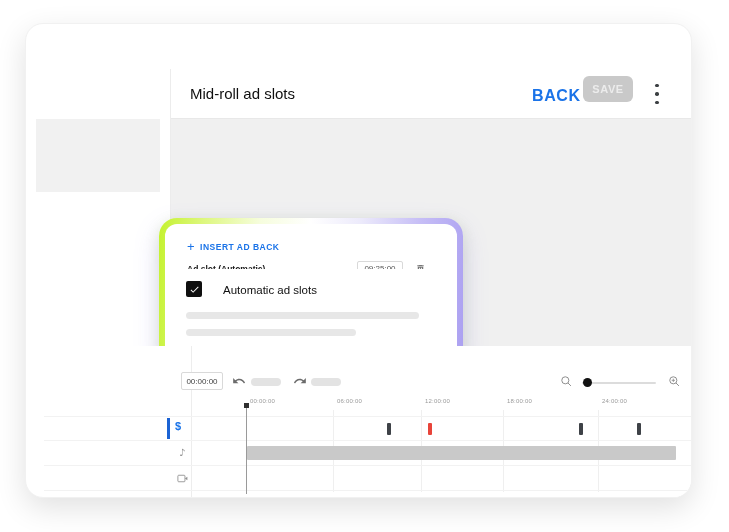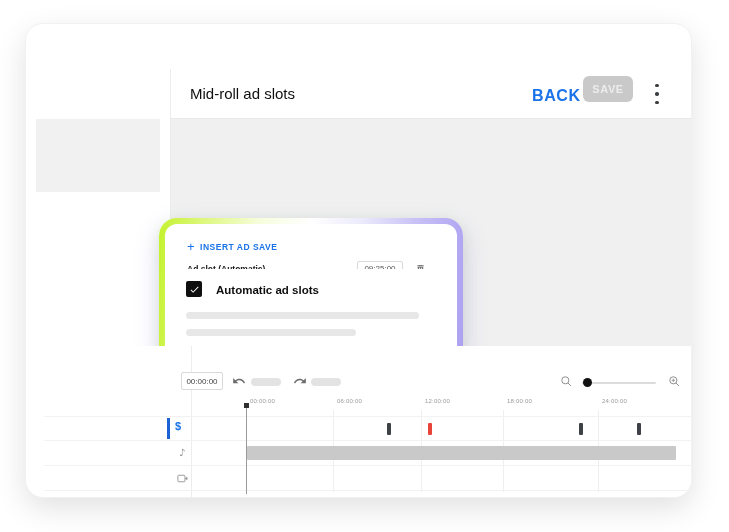--- a/index.html
+++ b/index.html
@@ -58,21 +58,21 @@
   .slot-label { flex:0 0 170px; font-size:8.5px; font-weight:600; color:#161616; }
   .slot-time { width:46px; height:15px; border:1px solid #d9d9d9; border-radius:2px; background:#fff;
     font-size:8px; color:#555; text-align:center; font-family:"Liberation Sans",sans-serif; }
   .trash-btn { margin-left:10px; width:14px; height:14px; background:none; border:none; cursor:pointer;
     display:flex; align-items:center; justify-content:center; }
 
   
   .options { position:absolute; left:145px; top:150px; width:275px; height:77px; background:#fff; }
   .checkbox { position:absolute; left:15px; top:12px; width:16px; height:16px; background:#0f0f0f;
     border-radius:2px; display:flex; align-items:center; justify-content:center; cursor:pointer; }
-  .opt-label { position:absolute; left:45px; top:15px; font-size:11.5px; font-weight:700; color:#0f0f0f; }
+  .opt-label { position:absolute; left:52px; top:15px; font-size:11.5px; font-weight:400; color:#0f0f0f; }
   .ph-bar { position:absolute; height:7px; background:#e7e7e7; border-radius:3.5px; }
 
   
   .timeline { position:absolute; left:0; top:322px; width:100%; height:153px; background:#fff;margin-left:18px; }
   .tl-divider { position:absolute; left:147px; top:0; width:1px; height:153px; background:#ededed; }
   .time-box { position:absolute; left:137px; top:26px; width:42px; height:18px; border:1px solid #d9d9d9;
     border-radius:2px; background:#fff; font-size:8px; color:#444; text-align:center;
     font-family:"Liberation Sans",sans-serif; }
   .icon-btn { position:absolute; background:none; border:none; cursor:pointer; padding:0; line-height:0; }
   .tb-pill { position:absolute; top:32px; width:30px; height:8px; background:#e3e3e3; border-radius:4px; }
@@ -116,21 +116,21 @@
   <div class="content">
     <div class="sidecol">
       <div class="side-thumb"></div>
     </div>
     <div class="main-gray"></div>
 
     <div class="panel-glow">
       <div class="panel">
         <button class="insert-link">
           <span class="insert-plus">+</span>
-          <span>INSERT AD SAVE</span>
+          <span>INSERT AD BACK</span>
         </button>
 
         <div class="slot-row">
           <span class="slot-label">Ad slot (Automatic)</span>
           <input class="slot-time" value="09:25:00" style="">
           <button class="trash-btn">
             <svg width="11" height="12" viewBox="0 0 24 24" fill="#757575">
                 <path d="M6 7v12c0 1.1.9 2 2 2h8c1.1 0 2-.9 2-2V7H6zm3 2h2v9H9V9zm4 0h2v9h-2V9zM15.5 4l-1-1h-5l-1 1H5v2h14V4h-3.5z"></path>
               </svg>
           </button>

